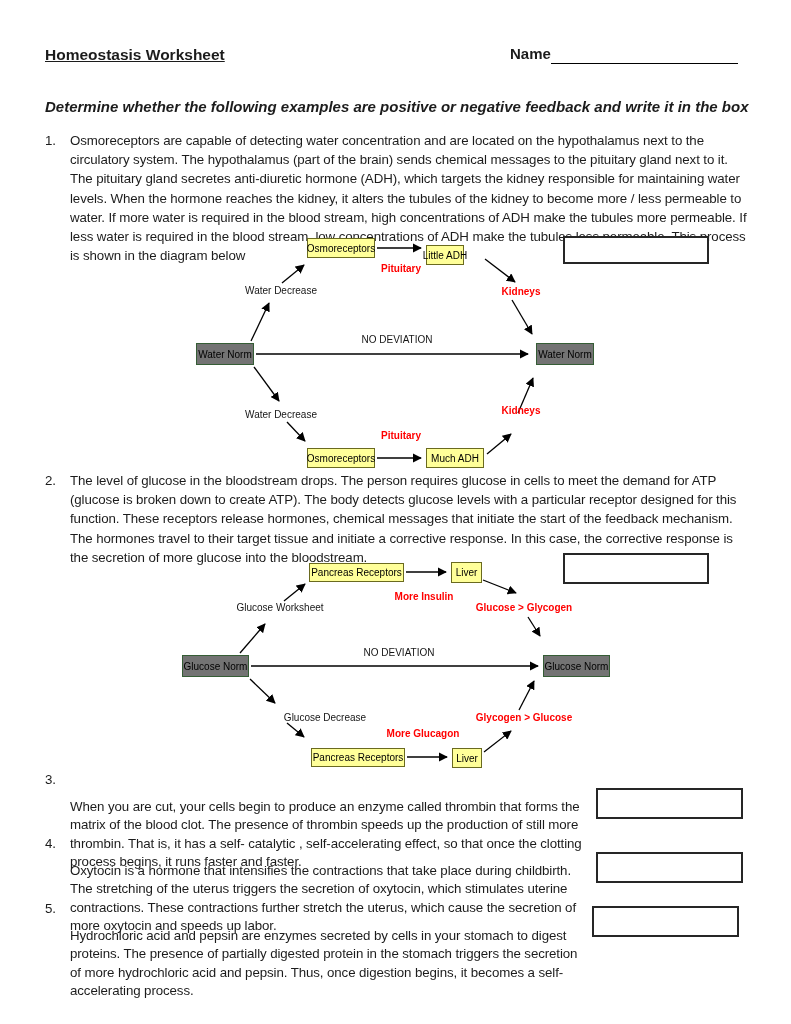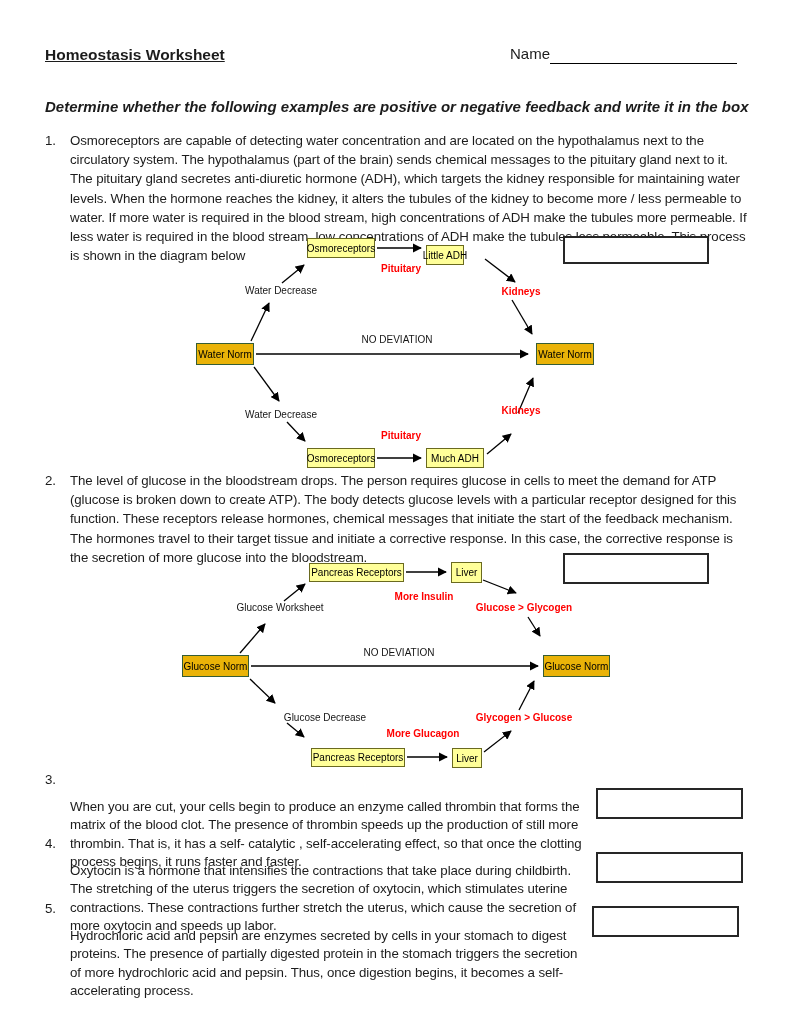--- a/index.html
+++ b/index.html
@@ -5,21 +5,21 @@
   html,body { margin:0; padding:0; background:#e8e8e8; }
   .page {
     position:relative; width:791px; height:1024px; margin:0 auto;
     background:#ffffff; overflow:hidden;
     font-family:"Liberation Sans", sans-serif; color:#1c1c1c;
   }
   .title {
     position:absolute; left:45px; top:46px;
     font-size:15.5px; font-weight:bold; text-decoration:underline;
   }
-  .hdr-right { position:absolute; left:510px; top:43px; font-size:15px; line-height:21px; }
+  .hdr-right { position:absolute; left:510px; top:43px; font-size:15px; line-height:21px;font-weight:bold; }
   .hdr-line { white-space:nowrap; }
   .blank { display:inline-block; border-bottom:1.5px solid #000; height:15px; vertical-align:bottom; }
   .blank.w-name { width:187px; }
   .blank.w-period { width:47px; }
   .blank.w-date { width:103px; }
   .instruction {
     position:absolute; left:45px; top:98px; width:712px;
     font-size:15px; font-weight:bold; font-style:italic;
   }
   .question { position:absolute; display:flex; font-size:13.3px; line-height:19.2px; letter-spacing:-0.1px; }
@@ -35,21 +35,21 @@
   .diagram { position:absolute; left:0; width:791px; }
   #diagram1 { top:235px; height:235px;padding-left:39px; }
   #diagram2 { top:550px; height:222px; }
   .arrows { position:absolute; left:0; top:0; pointer-events:none; }
   .dbox {
     position:absolute; box-sizing:border-box;
     background:#FFFF99; border:1px solid #6a6a1f;
     font-size:10px; color:#000; white-space:nowrap;
     display:flex; align-items:center; justify-content:center; padding:0 2px;
   }
-  .dbox.green { background:#eab308; border-color:#355d35; }
+  .dbox.green { background:#737373; border-color:#355d35; }
   .dlabel {
     position:absolute; transform:translateX(-50%);
     font-size:10px; color:#151515; white-space:nowrap;
   }
   .dlabel.red { color:#FF0000; font-weight:bold; }
   .abox { position:absolute; box-sizing:content-box; background:#fff; border:2px solid #262626; }
 </style>
 </head>
 <body>
 

